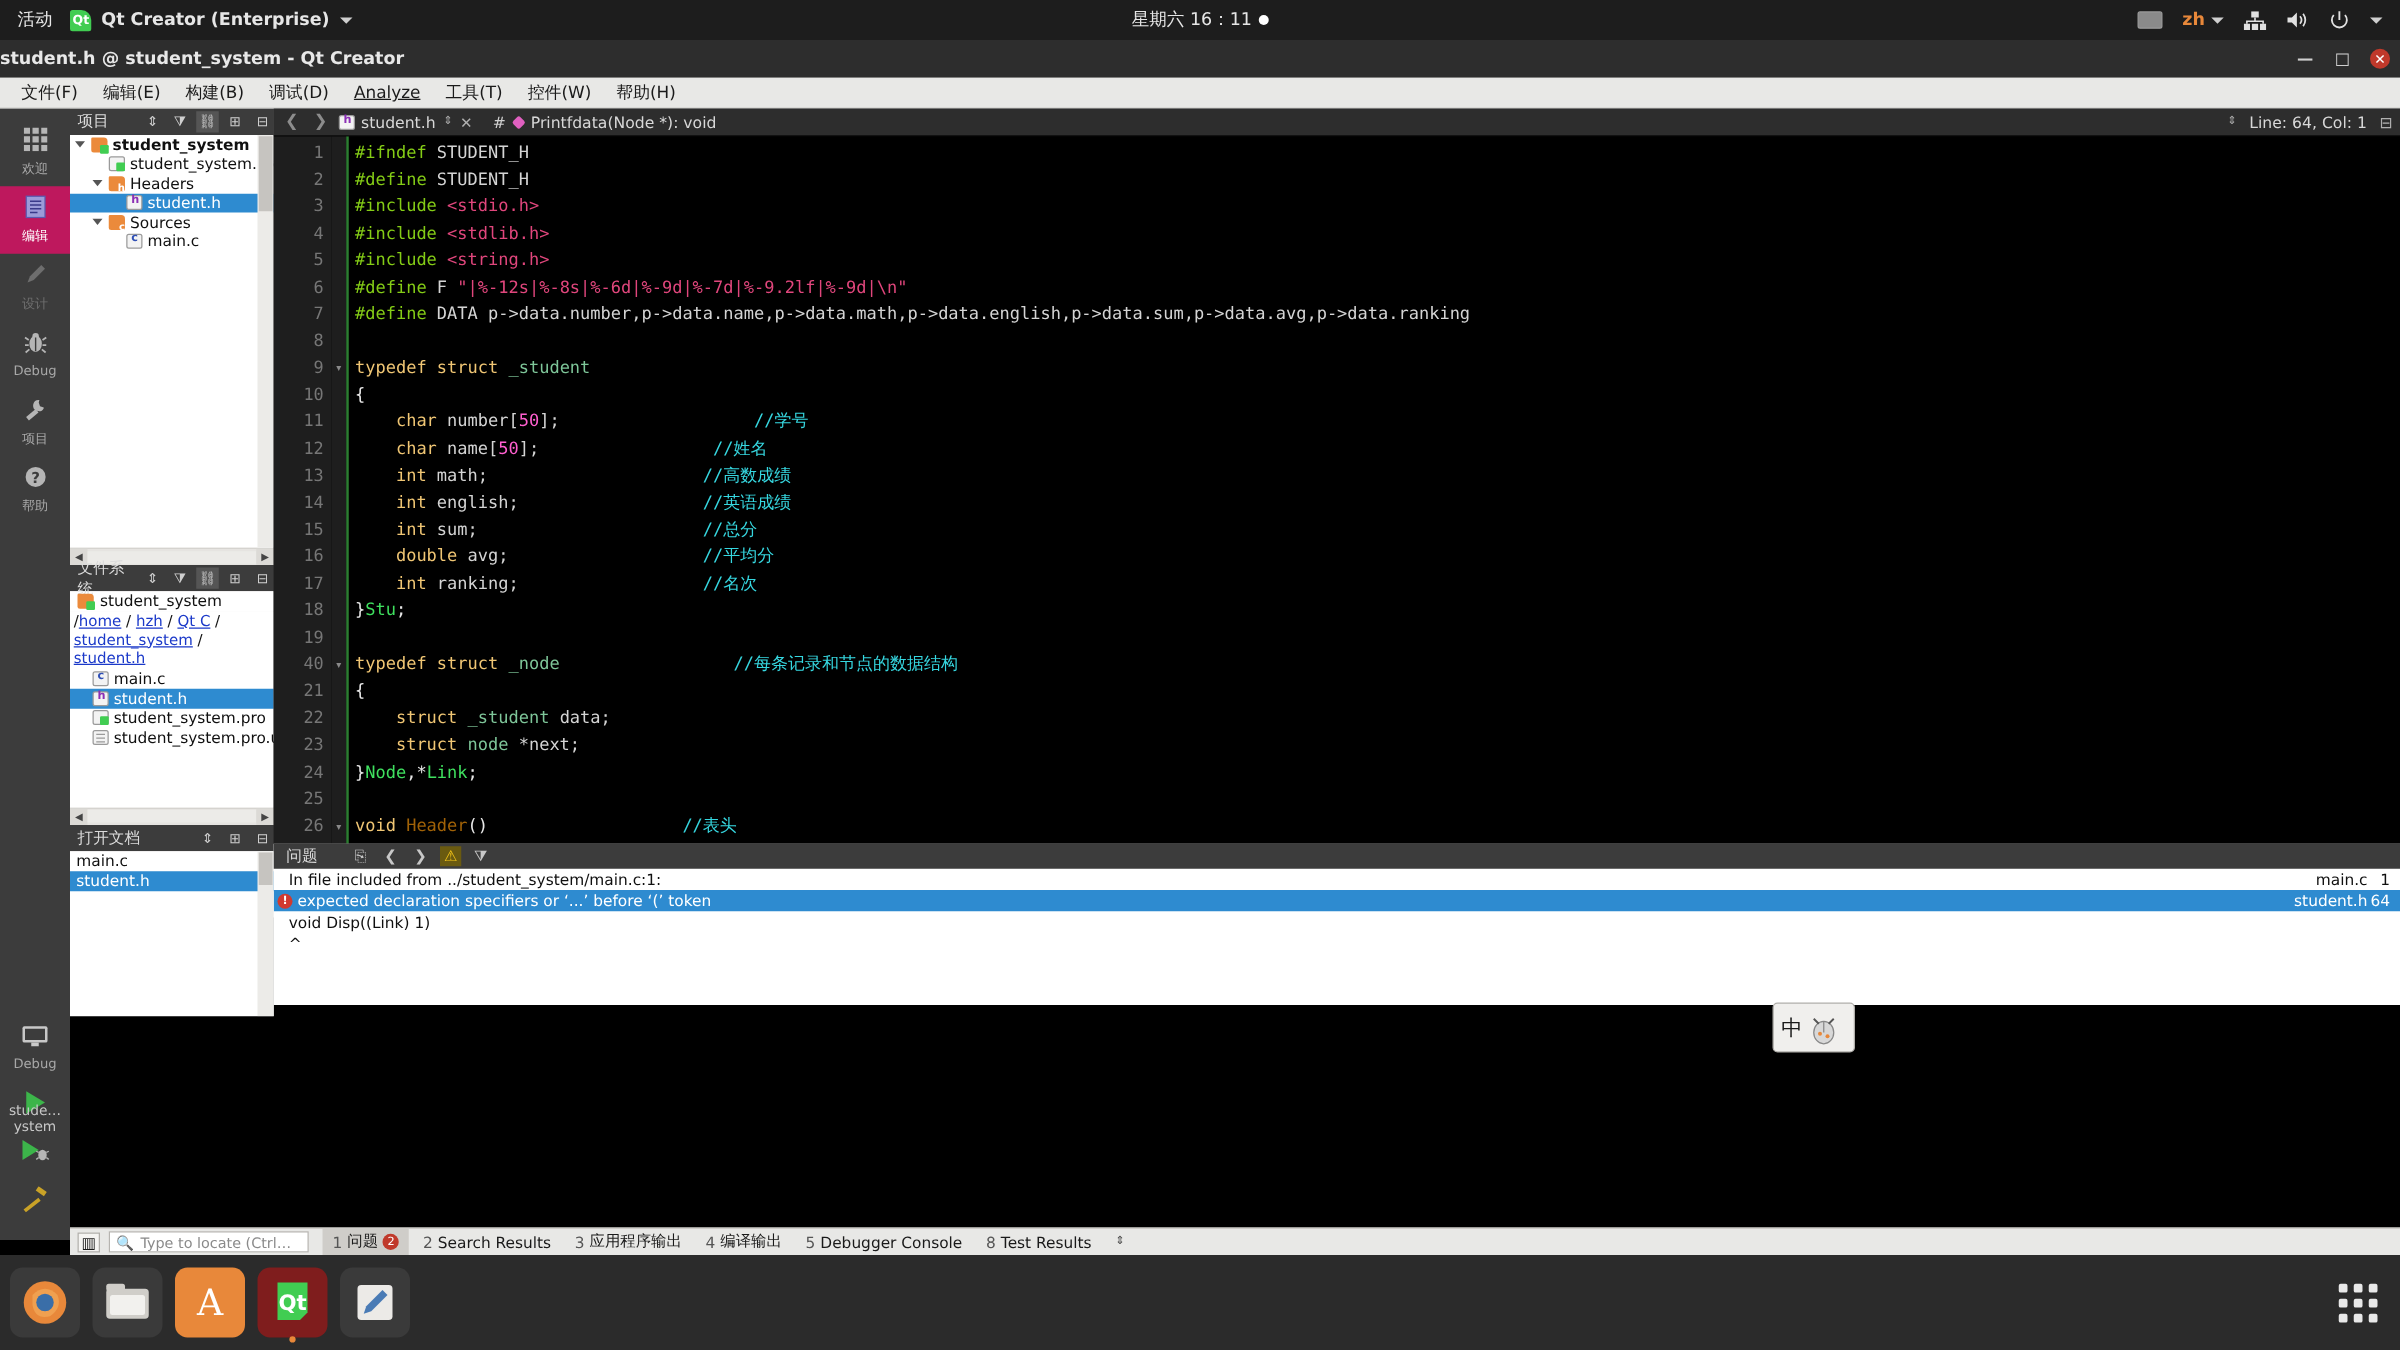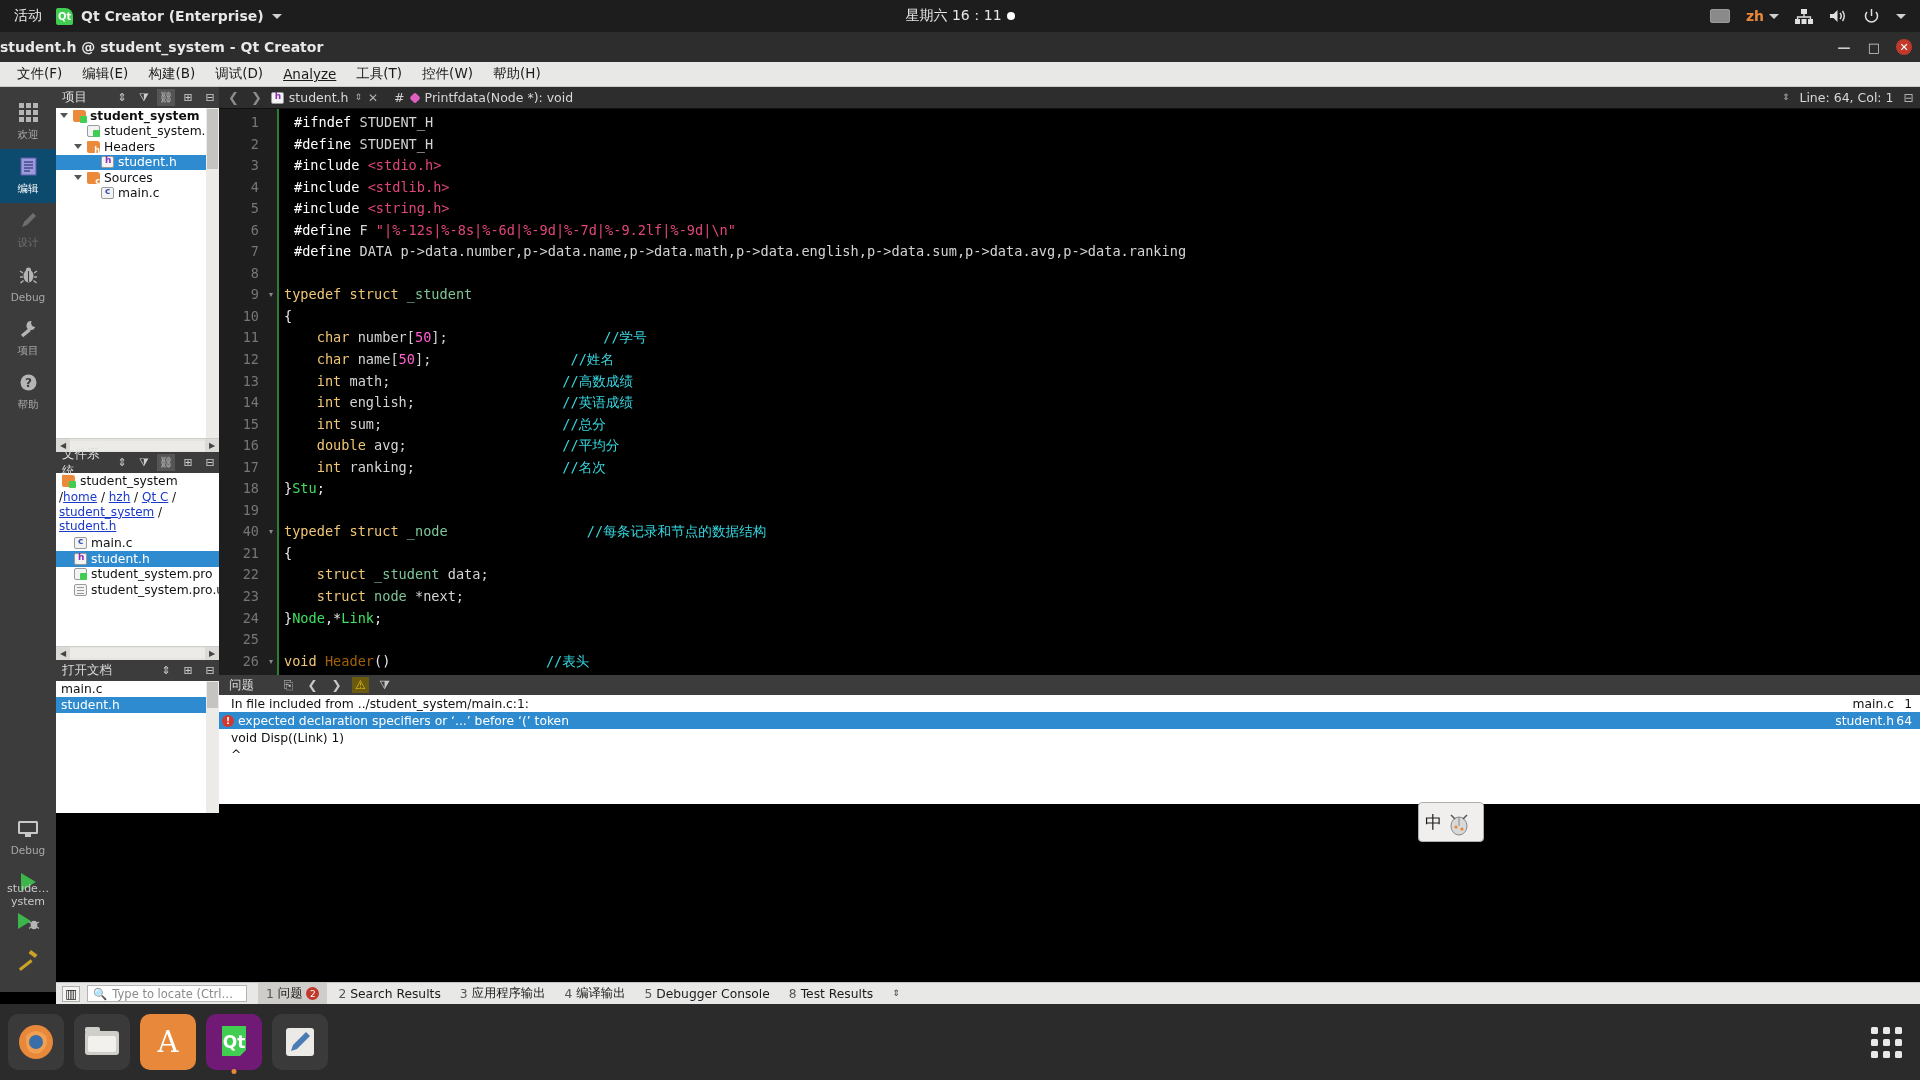--- a/index.html
+++ b/index.html
@@ -60,21 +60,21 @@
   #modebar {
     position:absolute; left:0; top:87px; width:56px; height:905px;
     background:#3c3c3c; display:flex; flex-direction:column; align-items:center;
     padding-top:8px;
   }
   .mode {
     width:56px; height:54px; display:flex; flex-direction:column;
     align-items:center; justify-content:center; gap:2px; cursor:pointer;
     color:#a8a8a8; font-size:10.5px; position:relative;
   }
-  .mode.active { background:#0c4a6e; color:#ffffff; }
+  .mode.active { background:#be185d; color:#ffffff; }
   .mode .mglyph { font-size:17px; line-height:19px; }
   .mode.dim { color:#6e6e6e; }
   #modebar .spacer { flex:1; }
   .runbtn { width:56px;height:40px;display:flex;align-items:center;justify-content:center;cursor:pointer; }
   .tri { width:0;height:0;border-left:15px solid #3cb54a;border-top:9px solid transparent;border-bottom:9px solid transparent; }
 
   
   #dockcol { position:absolute; left:56px; top:87px; width:163px; height:647px; background:#f2f1f0; }
 
   .dockhdr {
@@ -150,21 +150,21 @@
   #foldline { position:absolute; left:12px; top:0; width:2px; height:100%; background:#2d7d32; }
   #codetext {
     flex:1; padding-top:3px; padding-left:7px; color:#d4d4d4;
     font-family:"DejaVu Sans Mono","Liberation Mono",monospace; font-size:13.6px;
     white-space:pre; overflow:hidden;
   }
   .ln { height:21.55px; line-height:21.55px; }
   .fmark { height:21.55px; line-height:21.55px; text-align:center; color:#8a8a8a; font-size:8px; }
 
   
-  .c-pre   { color:#ffffff;margin-left:10px; }
+  .c-pre   { color:#84cc16; }
   .c-str   { color:#e0467c; }
   .c-kw    { color:#f0c674; }
   .c-type  { color:#7ec699; }
   .c-id    { color:#d4d4d4; }
   .c-num   { color:#ff5fcf; }
   .c-cmt   { color:#36d7e0; }
   .c-fn    { color:#a16207; font-weight:normal; }
   .c-grn   { color:#3fe05f; }
   .c-white { color:#e8e8e8; }
 
@@ -692,21 +692,21 @@
   <div class="dicon" style="background:#3a3a3a;">
     <svg width="38" height="34" viewBox="0 0 38 34">
       <rect x="2" y="6" width="34" height="24" rx="3" fill="#d0cec9"></rect>
       <rect x="2" y="2" width="15" height="6" rx="2" fill="#d0cec9"></rect>
       <rect x="5" y="11" width="28" height="16" rx="2" fill="#f2f1ee"></rect>
     </svg>
   </div>
   <div class="dicon" style="background:#e8883a;">
     <span style="font-family:'DejaVu Serif',serif;font-size:29px;color:#fff;">A</span>
   </div>
-  <div class="dicon" style="background:#701a75;">
+  <div class="dicon" style="background:#7f1d1d;">
     <svg width="40" height="40" viewBox="0 0 40 40">
       <path d="M8 4 L32 4 L32 28 L26 34 L8 34 Z" fill="#41cd52"></path>
       <text x="20" y="26" font-size="17" text-anchor="middle" fill="#fff" font-family="DejaVu Sans, sans-serif" font-weight="bold">Qt</text>
     </svg>
     <span class="dot"></span>
   </div>
   <div class="dicon" style="background:#3a3a3a;">
     <svg width="34" height="34" viewBox="0 0 34 34">
       <rect x="3" y="3" width="28" height="28" rx="3" fill="#eceae7"></rect>
       <path d="M8 26 L10 20 L23 7 L27 11 L14 24 Z" fill="#4a7bb5"></path>

